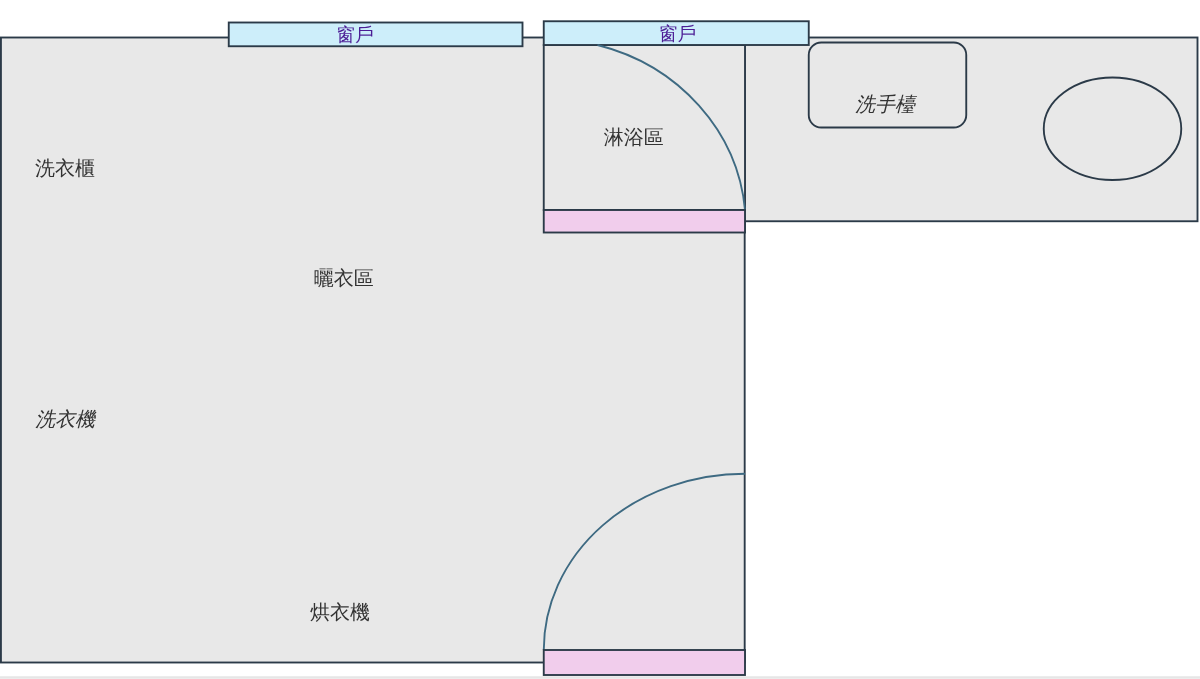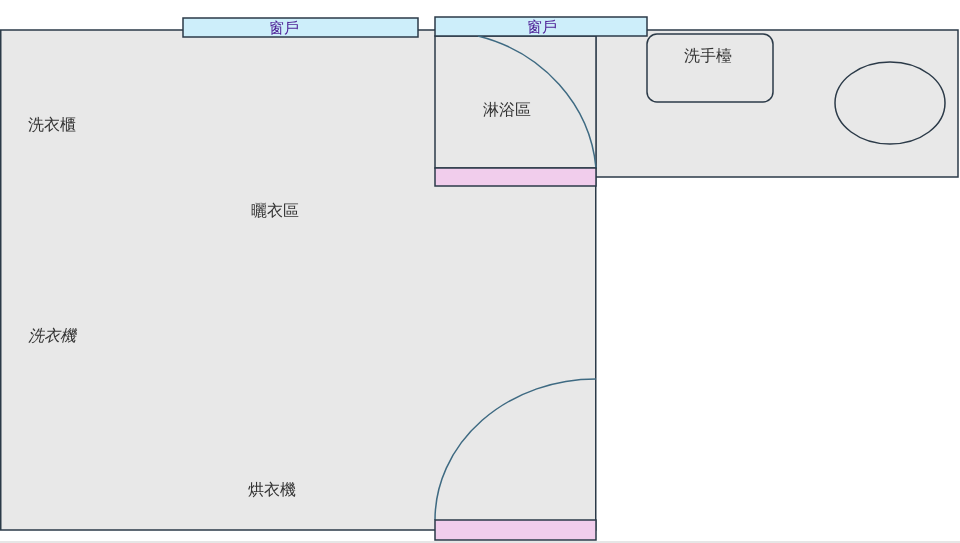--- a/index.html
+++ b/index.html
@@ -32,21 +32,21 @@
 
   <ellipse cx="890" cy="103" rx="55" ry="41" fill="#e8e8e8" stroke="#2b3a48" stroke-width="1.5"></ellipse>
 
   <path d="M 596 379 A 161 141 0 0 0 435 520" fill="none" stroke="#3e6a82" stroke-width="1.5"></path>
   <rect x="435" y="520" width="161" height="20" fill="#f1cdec" stroke="#2b3a48" stroke-width="1.5"></rect>
 </svg>
 
 <div class="lbl win-lbl" style="left:284px; top:28px;">窗戶</div>
 <div class="lbl win-lbl" style="left:542px; top:27px;">窗戶</div>
 
-<div class="lbl" style="left:52px; top:125px;">洗衣櫃</div>
-<div class="lbl" style="left:275px; top:211px;">曬衣區</div>
+<div class="lbl" style="left:52px; top:135px;">洗衣櫃</div>
+<div class="lbl" style="left:275px; top:223px;">曬衣區</div>
 <div class="lbl" style="left:52px; top:336px;font-style:italic;">洗衣機</div>
 <div class="lbl" style="left:272px; top:490px;">烘衣機</div>
 
 <div class="lbl" style="left:507px; top:110px;">淋浴區</div>
-<div class="lbl" style="left:708px; top:56px;">洗手檯</div>
+<div class="lbl" style="left:708px; top:84px;font-style:italic;">洗手檯</div>
 
 <div class="bottom-bar"></div>
 
 </body></html>

